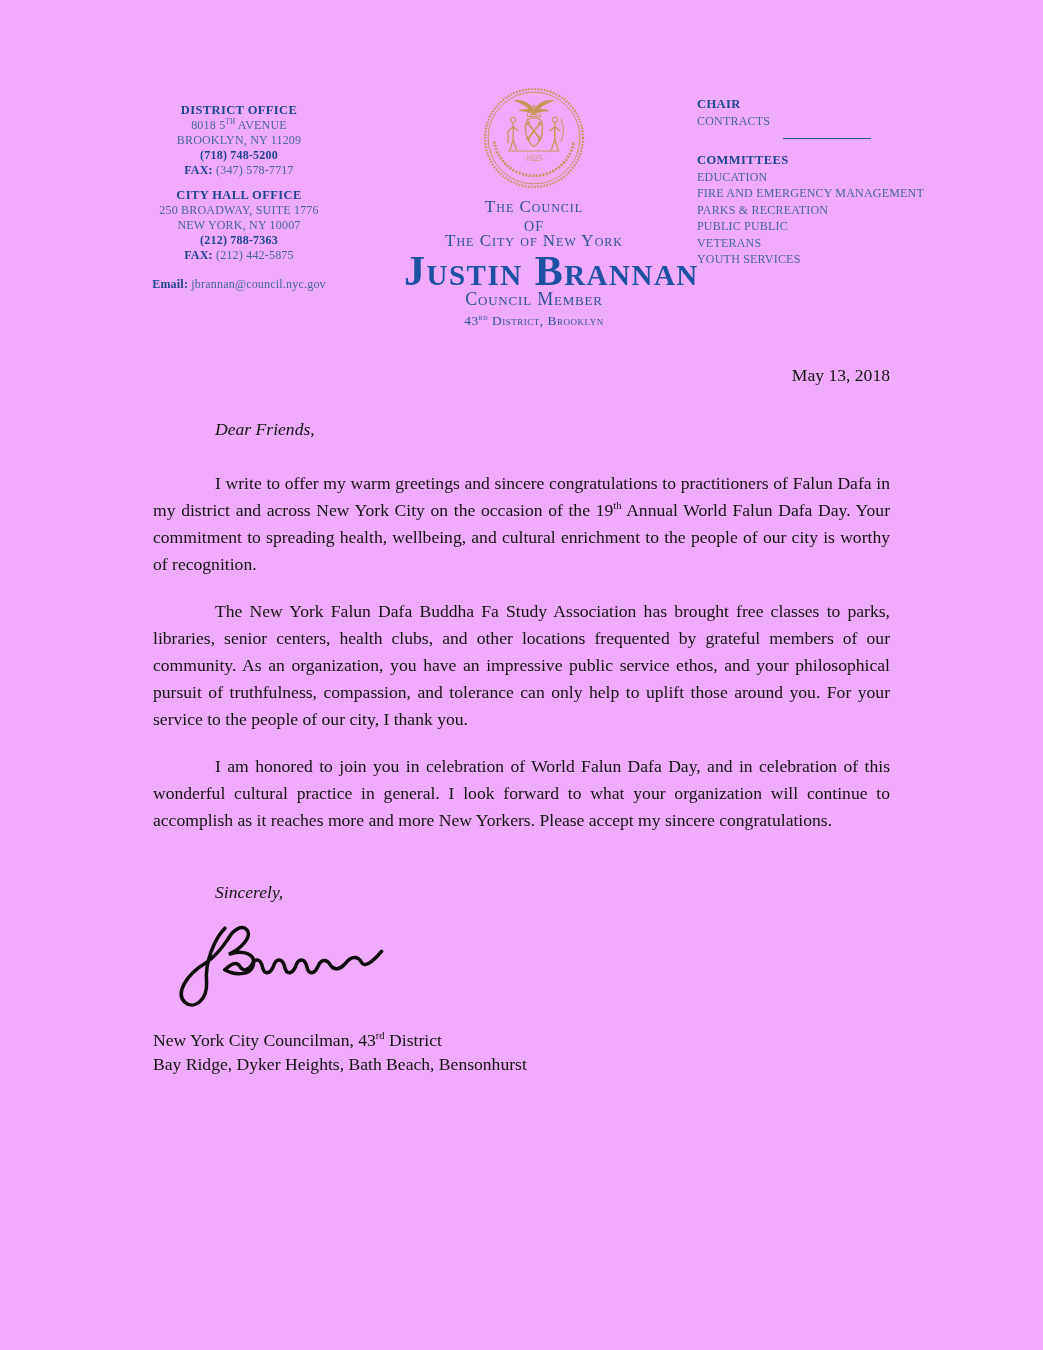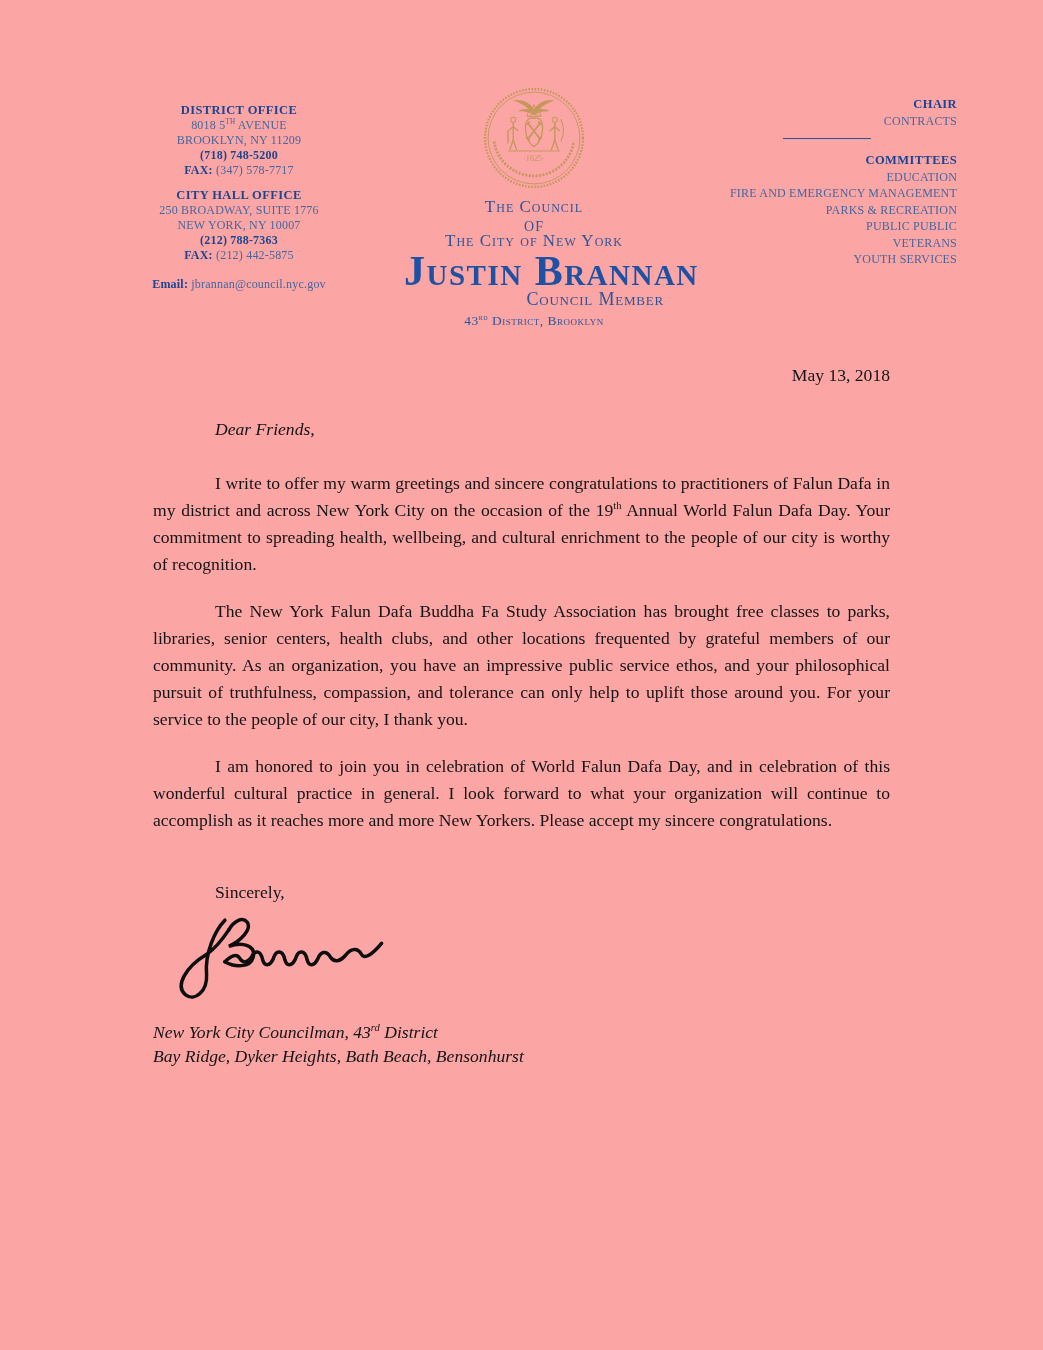--- a/index.html
+++ b/index.html
@@ -1,67 +1,67 @@
 <!DOCTYPE html>
 <html><head>
 <meta charset="utf-8">
 <style>
   html,body { margin:0; padding:0; background:#e8e8e8; }
   .page {
     position:relative; width:1043px; height:1350px; margin:0 auto;
-    background:#fca5a5; overflow:hidden;
+    background:#f0abfc; overflow:hidden;
     font-family:"Liberation Serif", serif; color:#111;
   }
   
   .lh-left {
     position:absolute; left:126px; top:103px; width:226px;
     text-align:center; color:#44679e; font-size:12px; line-height:15px;
     letter-spacing:.2px;
   }
   .lh-left .grp { margin-bottom:10px; }
   .lh-bold { font-weight:bold; color:#1c4590; }
   .lh-head { font-weight:bold; color:#1c4590; font-size:12.5px; letter-spacing:.4px; }
   .lh-email { margin-top:14px; }
   sup { font-size:.6em; vertical-align:super; line-height:0; }
 
   .lh-right {
     position:absolute; left:697px; top:96px; width:260px;
-    text-align:right; color:#44679e; font-size:12px; line-height:16.5px;
+    text-align:left; color:#44679e; font-size:12px; line-height:16.5px;
     letter-spacing:.2px;
   }
   .lh-right .rule {
     width:88px; height:0; border-top:1.5px solid #2a5598;
     margin:9px auto 13px auto;
   }
   .lh-right .committees { margin-top:6px; }
 
   .lh-center {
     position:absolute; left:404px; top:86px; width:260px; text-align:center;
   }
   .seal { display:block; margin:0 auto 8px auto; }
   .org-line { font-variant:small-caps; color:#2a5598; font-size:17px; line-height:18px; letter-spacing:1px; }
   .org-of   { font-variant:small-caps; color:#2a5598; font-size:20px; line-height:16px; letter-spacing:1px; }
   .member-name {
     font-variant:small-caps; font-weight:bold; color:#1e51a3;
     font-size:42px; line-height:32px; letter-spacing:1.5px; margin-top:5px;
     white-space:nowrap;
   }
-  .member-title { font-variant:small-caps; color:#2a5598; font-size:18px; line-height:21px; letter-spacing:.8px; margin-top:2px;text-align:right; }
+  .member-title { font-variant:small-caps; color:#2a5598; font-size:18px; line-height:21px; letter-spacing:.8px; margin-top:2px; }
   .member-district { font-variant:small-caps; color:#2a5598; font-size:13.5px; line-height:16px; letter-spacing:.5px; margin-top:3px; }
 
   
   .letter { position:absolute; left:153px; top:362px; width:737px; font-size:17.6px; line-height:27px; color:#141414; }
   .date-line { text-align:right; margin-bottom:27px; }
   .recipient { margin-bottom:27px; }
   .salutation { text-indent:62px; margin-bottom:27px;font-style:italic; }
   .para { text-align:justify; text-indent:62px; margin:0 0 20px 0; }
   .para.last { margin-bottom:45px; }
-  .closing { text-indent:62px; margin-bottom:0; }
+  .closing { text-indent:62px; margin-bottom:8px;font-style:italic; }
   .signature-wrap { margin-left:12px; height:100px; }
-  .credentials { font-style:italic; margin-top:14px; line-height:24px; }
+  .credentials { margin-top:14px; line-height:24px; }
 
   .seal-gold { stroke:#c6975c; }
   .seal-gold-fill { fill:#c6975c; }
 </style>
 </head>
 <body>
 
 <div class="page">
 
   <div class="lh-left">

